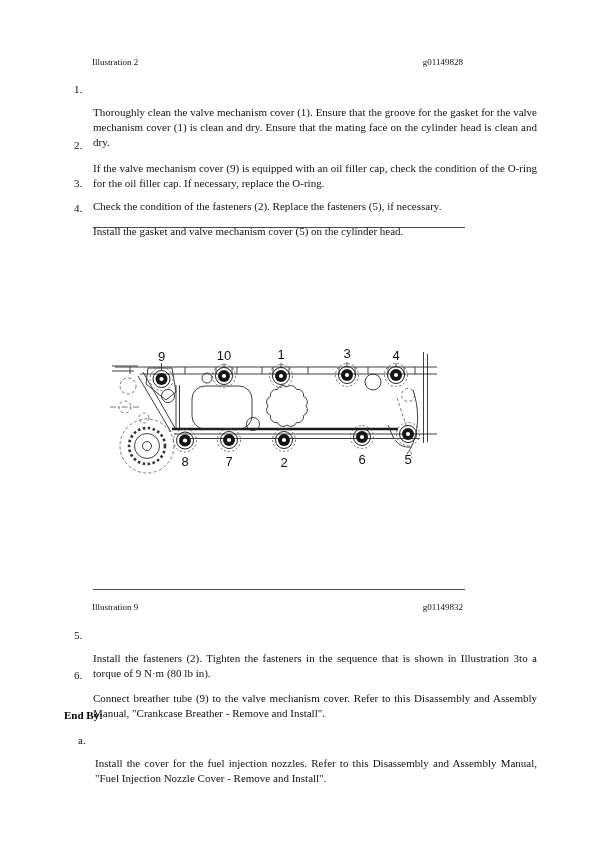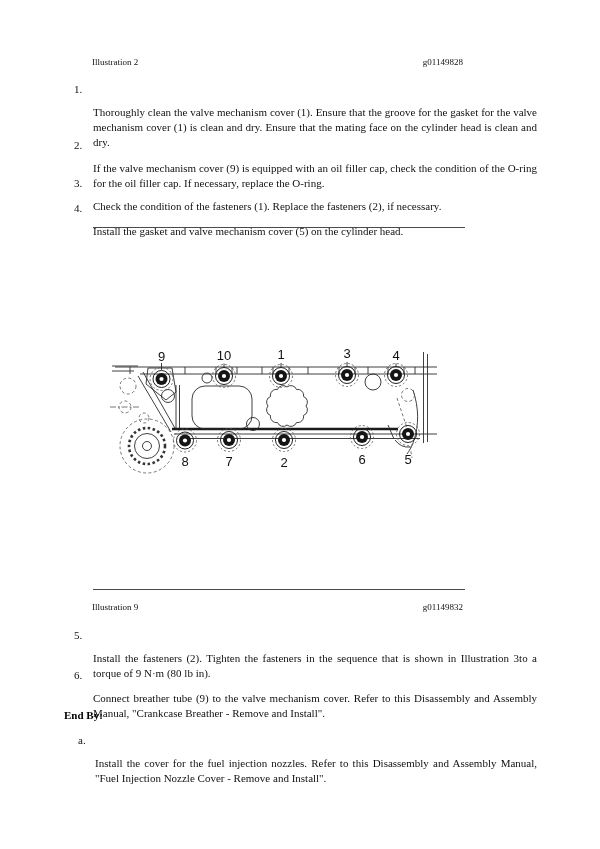--- a/index.html
+++ b/index.html
@@ -56,21 +56,21 @@
   <div class="step" style="top:82px">
     <span class="marker">1.</span>
     <div class="txt">Thoroughly clean the valve mechanism cover (1). Ensure that the groove for the gasket for the valve mechanism cover (1) is clean and dry. Ensure that the mating face on the cylinder head is clean and dry.</div>
   </div>
   <div class="step" style="top:138px">
     <span class="marker">2.</span>
     <div class="txt">If the valve mechanism cover (9) is equipped with an oil filler cap, check the condition of the O-ring for the oil filler cap. If necessary, replace the O-ring.</div>
   </div>
   <div class="step" style="top:176px">
     <span class="marker">3.</span>
-    <div class="txt">Check the condition of the fasteners (1). Replace the fasteners (2), if necessary.</div>
+    <div class="txt">Check the condition of the fasteners (2). Replace the fasteners (5), if necessary.</div>
   </div>
   <div class="step" style="top:201px">
     <span class="marker">4.</span>
     <div class="txt">Install the gasket and valve mechanism cover (5) on the cylinder head.</div>
   </div>
 
   <div class="rule" style="top:227px"></div>
 
   <svg class="diagram" width="340" height="140" viewBox="0 0 340 140">
 

